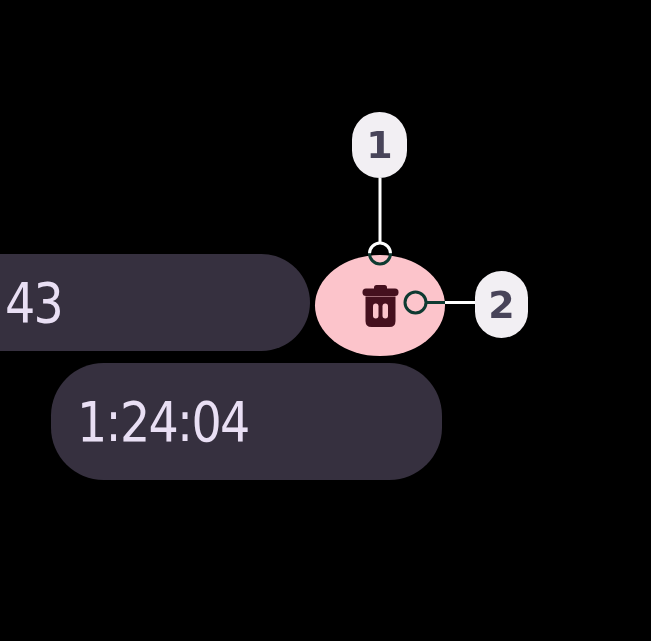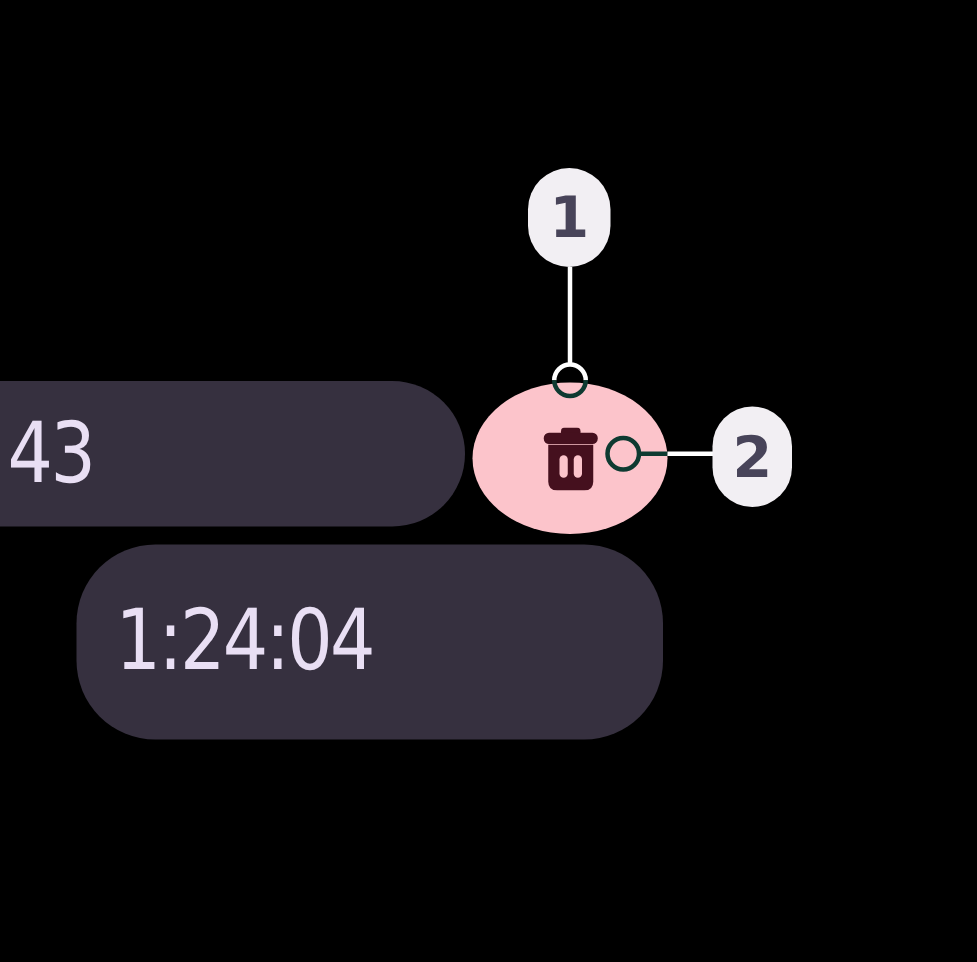--- a/index.html
+++ b/index.html
@@ -21,21 +21,21 @@
     left: -160px;
     top: 254px;
     width: 470px;
     height: 97px;
     border-radius: 48.5px;
   }
   .chip-bottom {
     left: 51px;
     top: 363px;
     width: 391px;
-    height: 130px;
+    height: 117px;
     border-radius: 52.5px;
     text-align: center;
   }
   .chip-label {
     position: absolute;
     color: #E9DFF4;
     font-size: 56px;
     font-weight: 400;
     letter-spacing: -2px;
     transform: scaleX(0.85);

